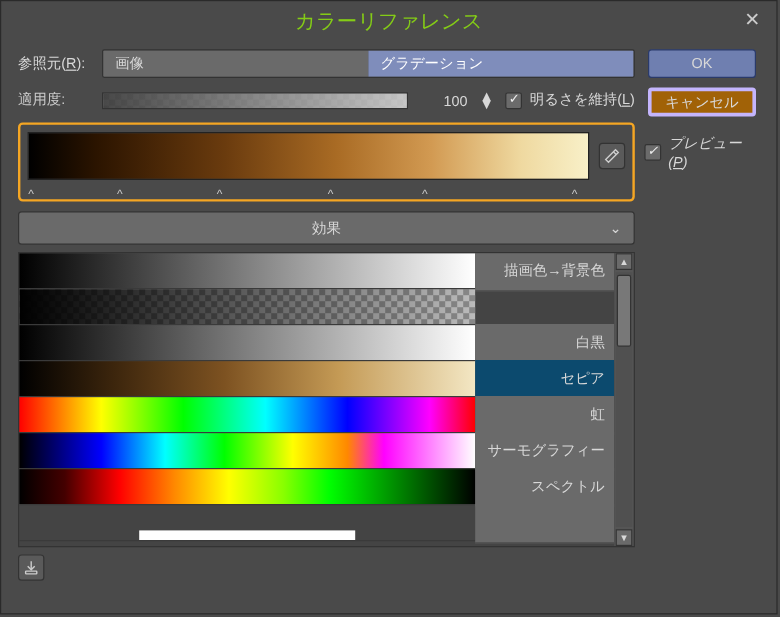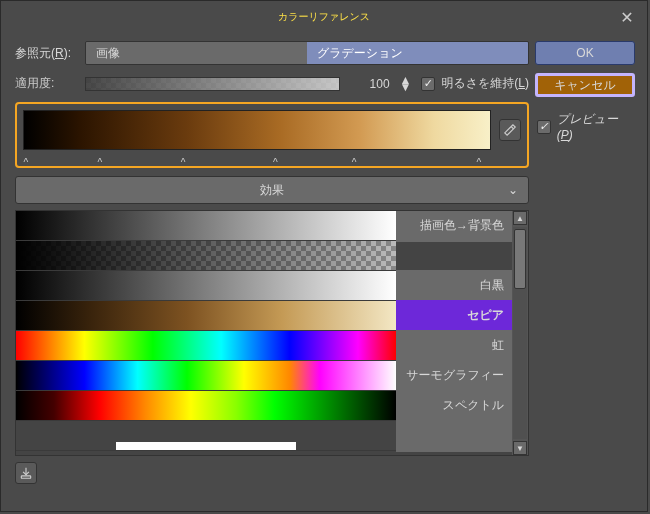--- a/index.html
+++ b/index.html
@@ -1,53 +1,53 @@
 <!DOCTYPE html>
 <html><head>
 <meta charset="utf-8">
 <style>
   * { box-sizing: border-box; margin: 0; padding: 0; font-family: "Meiryo", "Yu Gothic", sans-serif; font-size: 12px; color: #d8d8d8; }
   body { background: #4a4a4a; width: 650px; height: 514px; overflow: hidden; }
   .dialog { width: 648px; height: 512px; background: #4a4a4a; border: 1px solid #2a2a2a; position: relative; }
   .titlebar { height: 32px; display: flex; align-items: center; justify-content: center; position: relative; }
-  .titlebar .title { color: #fde047; font-size: 10px; }
+  .titlebar .title { color: #84cc16; font-size: 17px; }
   .titlebar .close { position: absolute; right: 10px; top: 6px; width: 20px; height: 20px; display:flex;align-items:center;justify-content:center; color:#ccc; cursor:pointer; font-size:16px;}
   .body { display: flex; padding: 8px 14px; gap: 8px; }
   .left { flex: 1; }
   .right { width: 96px; display:flex; flex-direction:column; gap:8px; align-items:center;}
   .row { display:flex; align-items:center; gap:10px; margin-bottom:10px; }
   .label { width: 60px; color:#ccc; }
   .seg { display:flex; height:24px; flex:1; border:1px solid #333; border-radius:2px; overflow:hidden;}
   .seg .tab { flex:1; display:flex; align-items:center; padding:0 10px; background:#6a6a6a; cursor:pointer;}
   .seg .tab.active { background:#7f8dbb; color:#fff;}
   .slider-wrap { display:flex; align-items:center; gap:8px; flex:1;}
   .slider-track { position:relative; height:14px; flex:1; background: repeating-conic-gradient(#bbb 0% 25%, #888 0% 50%) 0 0/10px 10px; border:1px solid #333;}
   .slider-fill { position:absolute; left:0; top:0; bottom:0; width:100%; background: linear-gradient(to right, rgba(60,60,60,0.9), rgba(200,200,200,0.9));}
   .num { width:44px; text-align:right; padding-right:2px;}
   .spin { display:flex; flex-direction:column; font-size:8px; line-height:7px; color:#bbb; cursor:pointer;}
   .chk { display:flex; align-items:center; gap:6px; cursor:pointer;}
   .chk .box { width:14px; height:14px; background:#6b6b6b; border:1px solid #333; display:flex; align-items:center; justify-content:center; border-radius:2px;}
   .chk .box.checked::after{content:"✓"; font-size:11px; color:#eee; line-height:1;}
-  .btn { width:100px; height:24px; background:#6f7fb0; display:flex; align-items:center; justify-content:center; border-radius:3px; cursor:pointer; border:1px solid #2a3a6a;}
+  .btn { width:90px; height:24px; background:#6f7fb0; display:flex; align-items:center; justify-content:center; border-radius:3px; cursor:pointer; border:1px solid #2a3a6a;}
   .btn.secondary{ background:#a16207; border:3px solid #c4b5fd;}
   .grad-box { border:2px solid #f5a623; border-radius:4px; padding:4px 6px 14px 6px; position:relative; margin-bottom:8px;}
   .grad-main { height:44px; display:flex; align-items:center; gap:8px;}
   .grad-bar { flex:1; height:40px; border:1px solid #222; background: linear-gradient(to right,#000 0%, #2b1400 12%, #6a3b0e 35%, #a96b24 55%, #d29a52 72%, #efd9a0 88%, #f8f0c8 100%); position:relative;}
   .grad-ticks{ position:absolute; left:6px; right:42px; bottom:1px; height:10px;}
   .tick{ position:absolute; bottom:0; width:8px; height:8px; color:#ccc; font-size:10px; transform:translateX(-50%);}
   .edit-icon{ width:22px; height:22px; display:flex;align-items:center;justify-content:center; background:#5a5a5a; border:1px solid #333; border-radius:3px; cursor:pointer;}
   .edit-icon svg{stroke:#ccc;}
   .effect-select{ height:28px; background:#6a6a6a; border:1px solid #333; border-radius:3px; display:flex; align-items:center; justify-content:center; position:relative; cursor:pointer; margin-bottom:6px;}
   .effect-select .chev{ position:absolute; right:10px;}
   .listbox{ border:1px solid #333; background:#444; height:246px; display:flex;}
   .list-scroll{ flex:1; overflow:hidden;}
   .list-item{ height:30px; display:flex; align-items:center; cursor:pointer;}
   .list-item .swatch{ width:380px; height:30px; border-bottom:1px solid #3a3a3a;}
   .list-item .name{ flex:1; text-align:right; padding:16px 8px; background:#6a6a6a; height:30px; display:flex; align-items:center; justify-content:flex-end; border-bottom:1px solid #444;}
-  .list-item.selected .name{ background:#6d28d9;font-weight:bold;}
+  .list-item.selected .name{ background:#0c4a6e;}
   .list-item .swatch.partial{ display:flex; align-items:flex-end;}
   .list-item .swatch.partial .pg{ height:8px; width:180px; margin-left:100px;}
   .scrollbar{ width:16px; background:#555; display:flex; flex-direction:column; align-items:center; justify-content:flex-start; gap:2px;}
   .sb-btn{width:14px;height:14px;background:#6a6a6a;border:1px solid #333;display:flex;align-items:center;justify-content:center;font-size:8px;cursor:pointer;}
   .sb-track{flex:1; width:14px; background:#505050; position:relative;}
   .sb-thumb{position:absolute; left:1px; right:1px; top:2px; height:60px; background:#787878; border:1px solid #333; border-radius:2px;}
   .export-icon{ margin-top:6px; align-self:flex-end; margin-right:6px; width:22px;height:22px;display:flex;align-items:center;justify-content:center;background:#5a5a5a;border:1px solid #333;border-radius:3px;cursor:pointer;}
   .u{ text-decoration: underline; }
 </style>
 </head>

